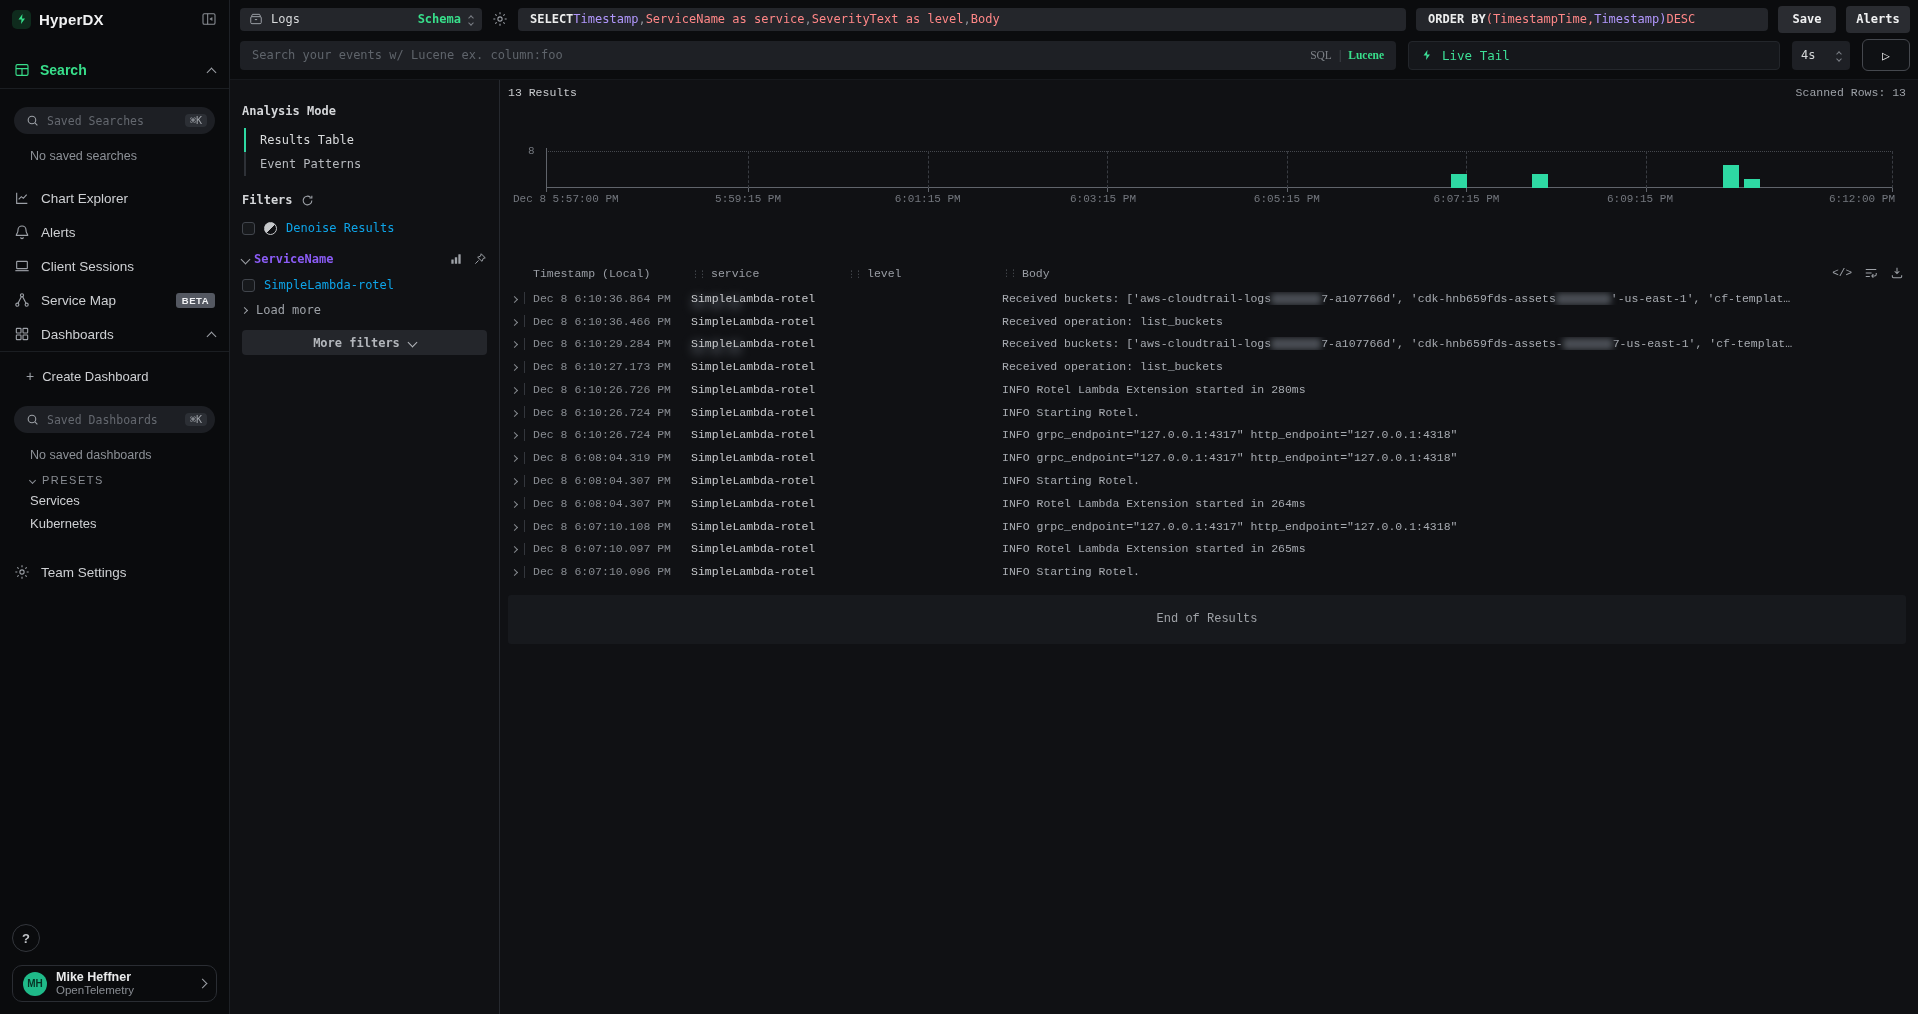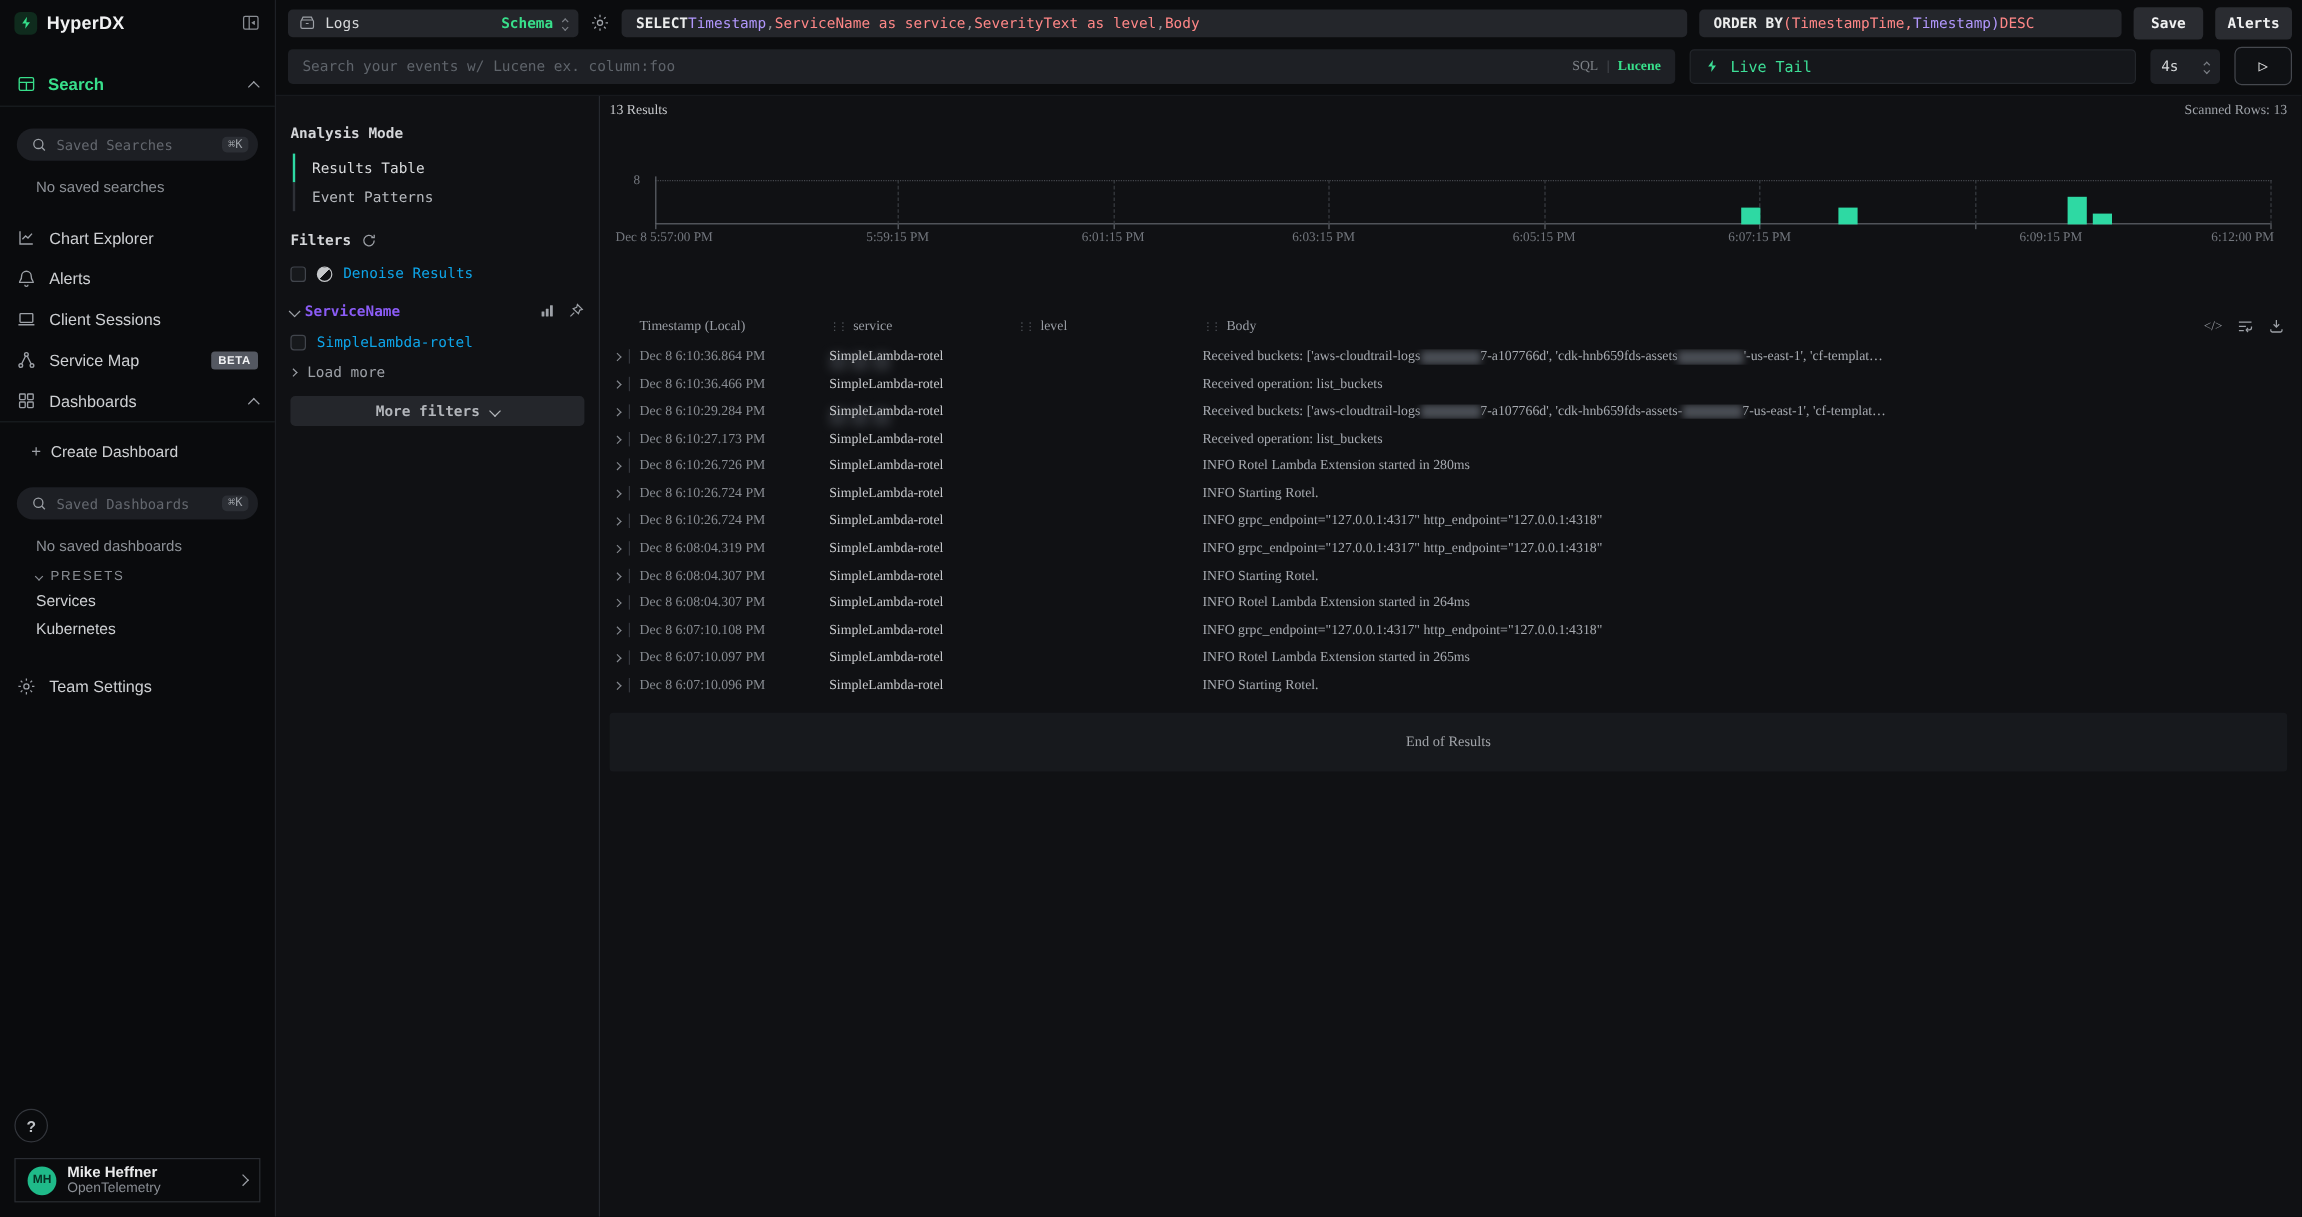--- a/index.html
+++ b/index.html
@@ -61,21 +61,21 @@
                   padding-left:30px; color:#8a8e94; font-size:11px; letter-spacing:1.5px; }
   .preset-item { height:23px; display:flex; align-items:center; padding-left:30px;
                  color:#ced0d3; font-size:13px; }
   .team-row { margin-top:20px; height:34px; display:flex; align-items:center; gap:11px;
               padding:0 14px; color:#ced0d3; font-size:13.5px; }
 
   .side-bottom { margin-top:auto; padding:0 12px 12px 12px; }
   .help-btn { width:28px; height:28px; border-radius:50%; border:1px solid #33363c;
               color:#c0c3c7; display:flex; align-items:center; justify-content:center;
               font-size:13px; font-weight:bold; margin-bottom:13px; }
-  .user-card { border:1px solid #2a2d33; border-radius:0; height:37px; display:flex;
+  .user-card { border:1px solid #2a2d33; border-radius:10px; height:37px; display:flex;
                align-items:center; gap:9px; padding:0 10px; }
   .avatar { width:24px; height:24px; border-radius:50%; background:#1fba89; color:#063224;
             font-size:10px; font-weight:bold; display:flex; align-items:center; justify-content:center; }
   .user-name { font-size:12.5px; font-weight:bold; color:#e9eaeb; line-height:13px; }
   .user-org { font-size:11.5px; color:#8a8e94; line-height:13px; }
   .user-card .chv { margin-left:auto; color:#9da1a7; }
 
   
   .workspace { flex:1; display:flex; flex-direction:column; height:100%; background:#0b0c0e; }
   .topbar { padding:5px 8px 0 10px; }
@@ -130,21 +130,21 @@
                 color:#8b5cf6; font-size:12px; font-weight:bold; }
   .facet-head .chv { color:#9da1a7; }
   .facet-icons { margin-left:auto; display:flex; gap:10px; color:#9da1a7; }
   .load-more { margin:11px 0 0 12px; display:flex; align-items:center; gap:9px;
                color:#9da1a7; font-size:12px; }
   .more-filters { margin:13px 12px 0 12px; height:25px; background:#24262b; border-radius:4px;
                   display:flex; align-items:center; justify-content:center; gap:9px;
                   color:#b3b6bb; font-size:12px; font-weight:bold; }
 
   
-  .main { flex:1; min-width:0; padding:0 12px 0 8px; font-family:Liberation Serif, serif; }
+  .main { flex:1; min-width:0; padding:0 12px 0 8px; font-family:Liberation Mono, monospace; }
   .results-head { margin-top:6px; display:flex; justify-content:space-between;
                   font-size:11.5px; color:#c8cacd; }
   .results-head .scanned { color:#9da1a7; }
 
   .chart { position:relative; height:104px; margin-top:8px; }
   .chart .y-label { position:absolute; left:20px; top:38px; font-size:11px; color:#73777e; }
   .chart .plot { position:absolute; left:38px; right:13px; top:44px; height:37px; }
   .chart .topline { position:absolute; left:0; right:0; top:0; border-top:1px dotted #45484e; }
   .chart .baseline { position:absolute; left:0; right:0; bottom:0; border-bottom:1px solid #60646b; }
   .chart .yaxis { position:absolute; left:0; top:-3px; bottom:0; border-left:1px solid #60646b; }
@@ -465,21 +465,21 @@
               <div class="tickstub" style="left: 561.25px;"></div>
               <div class="xlab" style="left: 557px; transform: translateX(-50%);">6:03:15 PM</div>
               <div class="gridv" style="left: 740.85px;"></div>
               <div class="tickstub" style="left: 740.85px;"></div>
               <div class="xlab" style="left: 740.85px; transform: translateX(-50%);">6:05:15 PM</div>
               <div class="gridv" style="left: 920.45px;"></div>
               <div class="tickstub" style="left: 920.45px;"></div>
               <div class="xlab" style="left: 920.45px; transform: translateX(-50%);">6:07:15 PM</div>
               <div class="gridv" style="left: 1100.05px;"></div>
               <div class="tickstub" style="left: 1100.05px;"></div>
-              <div class="xlab" style="left: 1163px; transform: translateX(-50%);">6:09:15 PM</div>
+              <div class="xlab" style="left: 1094px; transform: translateX(-50%);">6:09:15 PM</div>
               <div class="gridv" style="left: 1346px;"></div>
               <div class="tickstub" style="left: 1346px;"></div>
               <div class="xlab" style="right: -2px;">6:12:00 PM</div>
               <div class="cbar" style="left: 904.967px; height: 13.875px; background: rgb(46, 217, 163);"></div>
               <div class="cbar" style="left: 985.787px; height: 13.875px; background: rgb(46, 217, 163);"></div>
               <div class="cbar" style="left: 1177.36px; height: 23.125px; background: rgb(46, 217, 163);"></div>
               <div class="cbar" style="left: 1198.31px; height: 9.25px; background: rgb(46, 217, 163);"></div>
             </div>
         </div>
 

